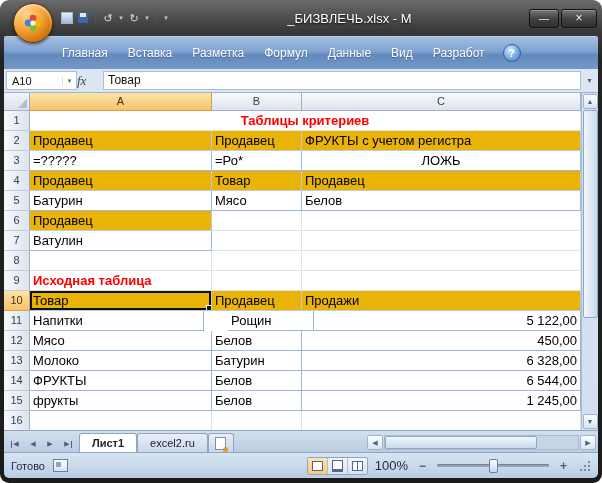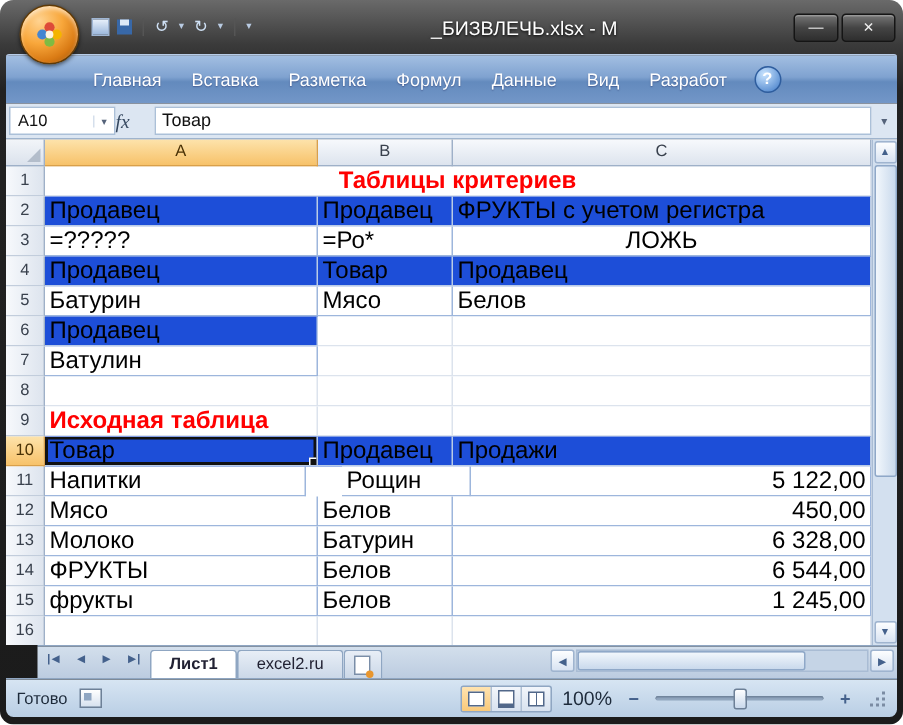--- a/index.html
+++ b/index.html
@@ -57,43 +57,43 @@
   .corner::after{content:"";position:absolute;right:2px;bottom:2px;
     border-left:9px solid transparent;border-bottom:9px solid #b3bdcb;}
   .colhdr{box-sizing:border-box;height:18px;line-height:17px;text-align:center;font-size:11px;color:#39414d;
     background:linear-gradient(#f7f9fc,#dde4ee);border-right:1px solid #9eb0c8;border-bottom:1px solid #9eb0c8;}
   .rows{overflow:hidden;height:calc(100% - 18px);}
   .grow{display:flex;height:20px;}
   .rowhdr{width:26px;box-sizing:border-box;flex:0 0 auto;text-align:center;font-size:11px;color:#39414d;
     line-height:19px;background:linear-gradient(90deg,#f7f9fc,#dde4ee);
     border-right:1px solid #9eb0c8;border-bottom:1px solid #c2cddc;}
   .hl{background:linear-gradient(#fde3ab,#f7c26a)!important;border-color:#d9a04a!important;color:#4a3206;}
-  .cell{box-sizing:border-box;height:20px;line-height:19px;font-size:16px;color:#000;
+  .cell{box-sizing:border-box;height:20px;line-height:19px;font-size:13px;color:#000;
     padding:0 3px;white-space:nowrap;overflow:hidden;
     border-right:1px solid #dce3ed;border-bottom:1px solid #dce3ed;background:#fff;}
-  .cell.hdr{background:#1d4ed8;border-right:1px solid #b9cbe6;border-bottom:1px solid #b9cbe6;}
+  .cell.hdr{background:#eab308;border-right:1px solid #b9cbe6;border-bottom:1px solid #b9cbe6;}
   .cell.tbl{border-right:1px solid #9db6dc;border-bottom:1px solid #9db6dc;}
   .cell.num{text-align:right;}
   .cell.center{text-align:center;}
   .cell.title-red{color:#f00;font-weight:bold;}
   .cell.merge{text-align:center;color:#f00;font-weight:bold;}
   .cell.selected{position:relative;box-shadow:inset 0 0 0 2px #111;z-index:3;}
   .cell.selected::after{content:"";position:absolute;right:-1px;bottom:-1px;width:4px;height:4px;
     background:#111;border:1px solid #fff;}
   .vscroll{width:17px;flex:0 0 auto;background:#d3e0ef;border-left:1px solid #a9bcd4;
     display:flex;flex-direction:column;align-items:center;padding:1px 0;box-sizing:border-box;}
   .vs-btn{width:15px;height:15px;flex:0 0 auto;background:linear-gradient(#fdfeff,#d8e3f2);
     border:1px solid #9fb4cf;border-radius:2px;font-size:7px;color:#44618c;box-sizing:border-box;
     display:flex;align-items:center;justify-content:center;}
   .vs-thumb{width:15px;height:208px;margin:1px 0;box-sizing:border-box;
     background:linear-gradient(90deg,#f2f7fc,#c9d9ec);border:1px solid #8fa8c8;border-radius:2px;}
   .vs-space{flex:1;}
   
-  .tabsbar{height:21px;flex:0 0 auto;display:flex;align-items:flex-start;font-size:11px;
-    background:linear-gradient(#d3dfec,#bccce0);border-top:1px solid #8fa6c2;margin-left:21px;}
+  .tabsbar{height:21px;flex:0 0 auto;display:flex;align-items:flex-end;font-size:11px;
+    background:linear-gradient(#d3dfec,#bccce0);border-top:1px solid #8fa6c2;}
   .nav{display:flex;align-items:center;gap:1px;padding:0 4px;}
   .navbtn{width:16px;height:16px;display:flex;align-items:center;justify-content:center;
     font-size:7px;color:#44618c;}
   .navbtn.endstop{position:relative;}
   .navbtn.endstop::before{content:"";position:absolute;width:1px;height:7px;background:#44618c;}
   .navbtn.first::before{left:3px;}  .navbtn.last::before{right:3px;}
   .sheet-tabs{display:flex;align-items:flex-end;}
   .stab{padding:0 12px;margin-top:2px;display:flex;align-items:center;height:18px;
     border:1px solid #8fa6c2;border-bottom:none;border-radius:3px 3px 0 0;
     background:linear-gradient(#e8eef6,#cbd8e8);color:#223;}

